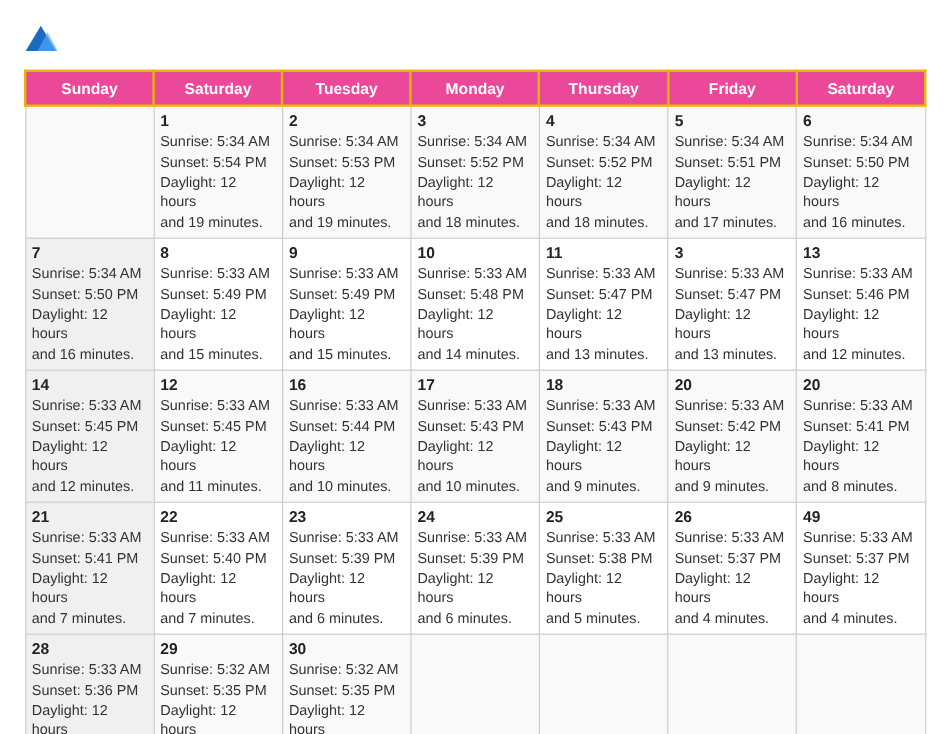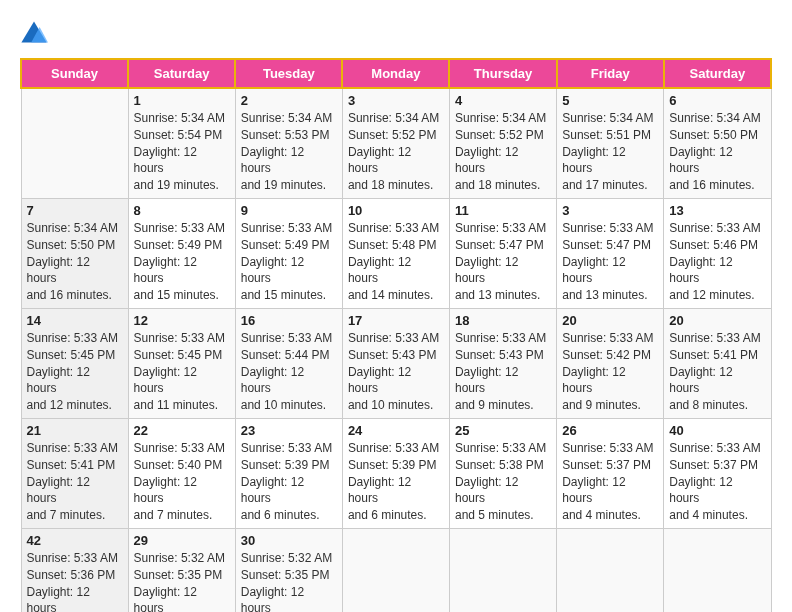--- a/index.html
+++ b/index.html
@@ -219,27 +219,27 @@
         </td>
         <td>
           <div class="day-number">25</div>
           <div class="day-info">Sunrise: 5:33 AM<br>Sunset: 5:38 PM<br>Daylight: 12 hours<br>and 5 minutes.</div>
         </td>
         <td>
           <div class="day-number">26</div>
           <div class="day-info">Sunrise: 5:33 AM<br>Sunset: 5:37 PM<br>Daylight: 12 hours<br>and 4 minutes.</div>
         </td>
         <td>
-          <div class="day-number">40</div>
+          <div class="day-number">49</div>
           <div class="day-info">Sunrise: 5:33 AM<br>Sunset: 5:37 PM<br>Daylight: 12 hours<br>and 4 minutes.</div>
         </td>
       </tr>
       <tr>
         <td>
-          <div class="day-number">42</div>
+          <div class="day-number">28</div>
           <div class="day-info">Sunrise: 5:33 AM<br>Sunset: 5:36 PM<br>Daylight: 12 hours<br>and 3 minutes.</div>
         </td>
         <td>
           <div class="day-number">29</div>
           <div class="day-info">Sunrise: 5:32 AM<br>Sunset: 5:35 PM<br>Daylight: 12 hours<br>and 2 minutes.</div>
         </td>
         <td>
           <div class="day-number">30</div>
           <div class="day-info">Sunrise: 5:32 AM<br>Sunset: 5:35 PM<br>Daylight: 12 hours<br>and 2 minutes.</div>
         </td>

